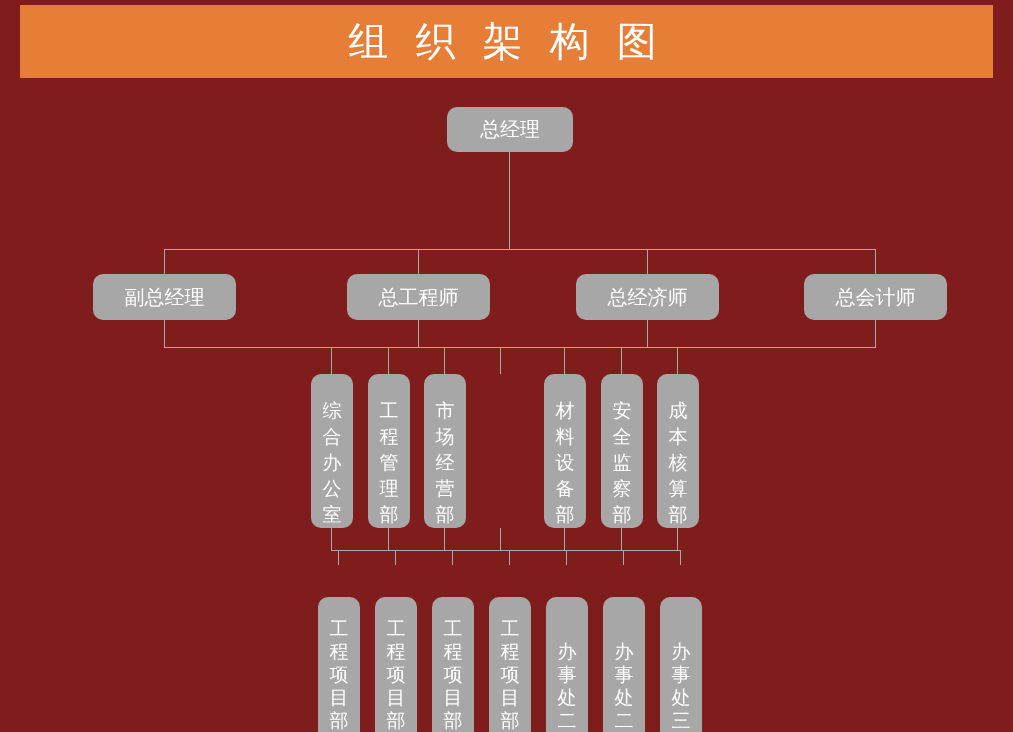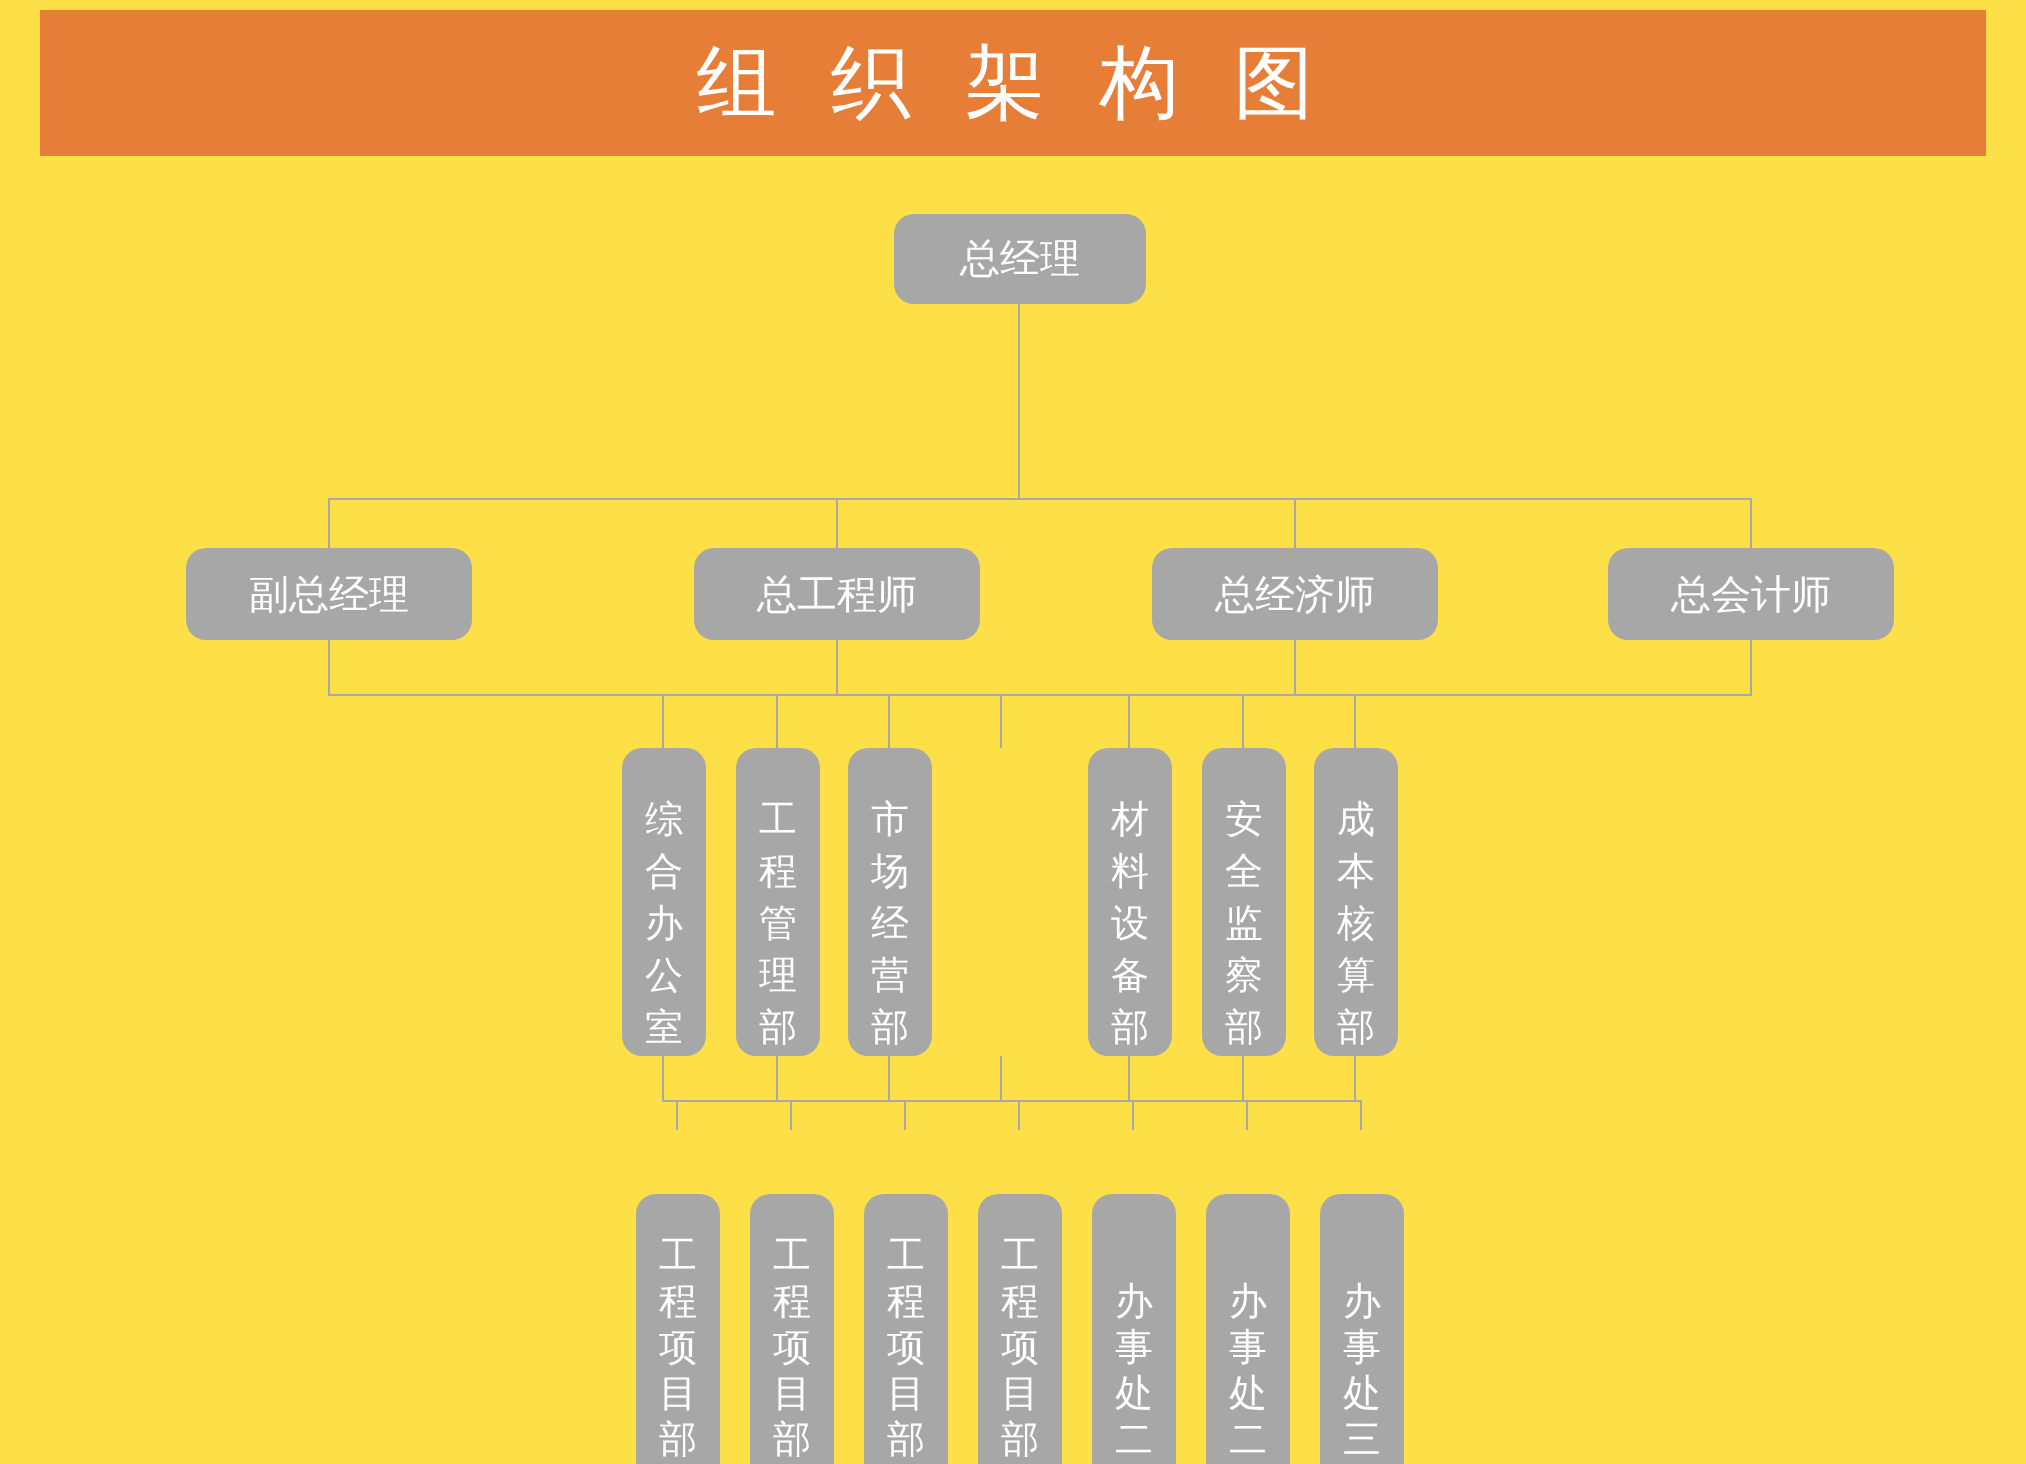--- a/index.html
+++ b/index.html
@@ -5,21 +5,21 @@
   html, body {
     margin: 0;
     padding: 0;
     background: #ffffff;
     font-family: "Liberation Sans", "DejaVu Sans", sans-serif;
   }
   .stage {
     position: relative;
     width: 1013px;
     height: 732px;
-    background: #fde047;
+    background: #7f1d1d;
     overflow: hidden;
   }
   
   .banner {
     position: absolute;
     left: 20px; top: 5px;
     width: 973px; height: 73px;
     background: var(--accent, #E67E38);
     display: flex; align-items: center; justify-content: center;
   }

